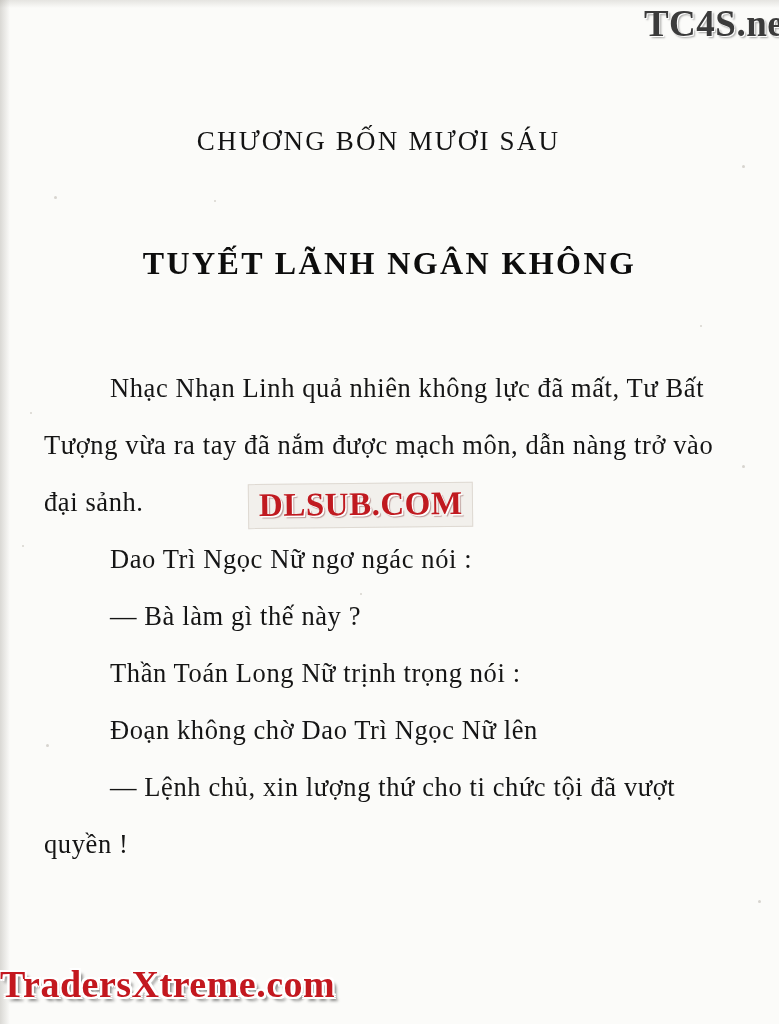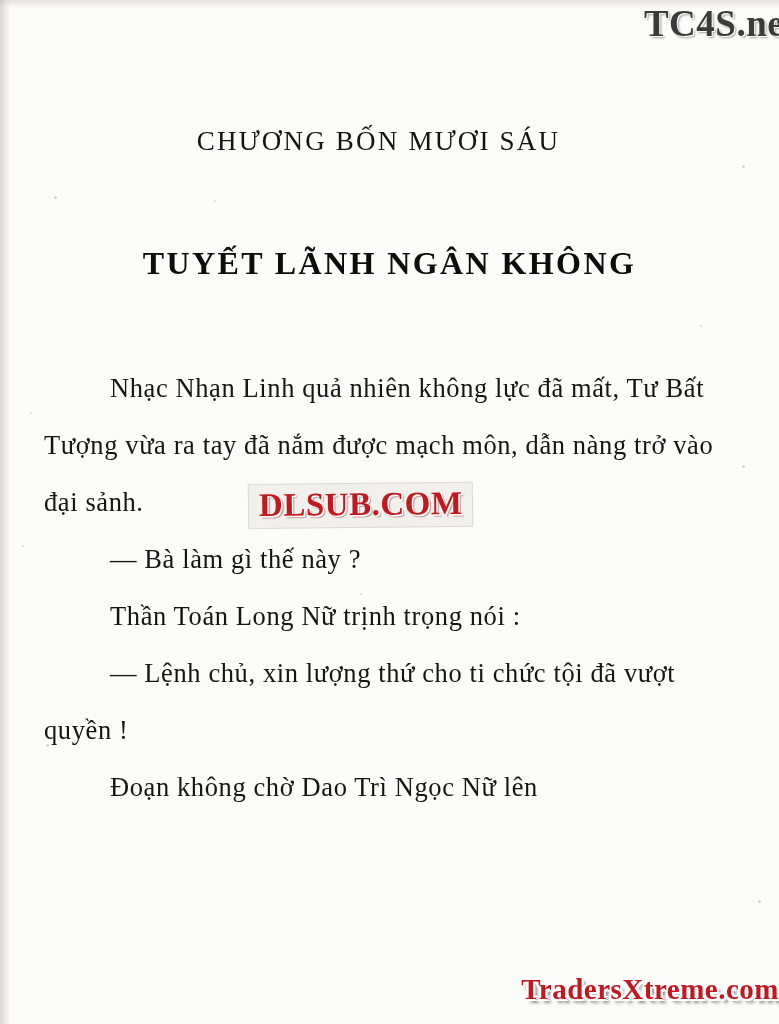--- a/index.html
+++ b/index.html
@@ -110,24 +110,24 @@
     text-shadow: 1.5px 1.5px 0 #ffffff, 2.5px 2.5px 1px rgba(90,0,0,.35);
     transform: rotate(-0.6deg);
   }
 
   
   .wm-bottom {
     position: absolute;
     bottom: 18px;
     left: 0;
     width: 779px;
-    text-align: right;
+    text-align: left;
     font-family: "Liberation Serif", serif;
     font-weight: bold;
-    font-size: 29px;
+    font-size: 38px;
     letter-spacing: .5px;
     color: #c3181f;
     text-shadow:
       2px 0 0 #fff, -2px 0 0 #fff, 0 2px 0 #fff, 0 -2px 0 #fff,
       2px 2px 0 #fff, -2px 2px 0 #fff, 2px -2px 0 #fff, -2px -2px 0 #fff,
       4px 4px 3px rgba(0,0,0,.45);
   }
 </style>
 </head>
 <body>
@@ -148,23 +148,24 @@
   <div class="speck" style="left:758px;top:900px;width:3px;height:3px;"></div>
   <div class="speck" style="left:22px;top:545px;width:2px;height:2px;"></div>
 
   <div class="wm-top">TC4S.net</div>
 
   <div class="chapter-no">CHƯƠNG BỐN MƯƠI SÁU</div>
   <div class="chapter-title">TUYẾT LÃNH NGÂN KHÔNG</div>
 
   <div class="body-text">
     <p class="p-indent">Nhạc Nhạn Linh quả nhiên không lực đã mất, Tư Bất Tượng vừa ra tay đã nắm được mạch môn, dẫn nàng trở vào đại sảnh.</p>
+    <p class="p-indent">Dao Trì Ngọc Nữ ngơ ngác nói :</p>
     <p class="p-indent">— Bà làm gì thế này ?</p>
     <p class="p-indent">Thần Toán Long Nữ trịnh trọng nói :</p>
+    <p class="p-indent">Đoạn không chờ Dao Trì Ngọc Nữ lên</p>
     <p class="p-indent">— Lệnh chủ, xin lượng thứ cho ti chức tội đã vượt quyền !</p>
-    <p class="p-indent">Đoạn không chờ Dao Trì Ngọc Nữ lên</p>
   </div>
 
   <div class="wm-mid">DLSUB.COM</div>
 
   <div class="wm-bottom">TradersXtreme.com</div>
 
 </div>
 
 </body></html>

